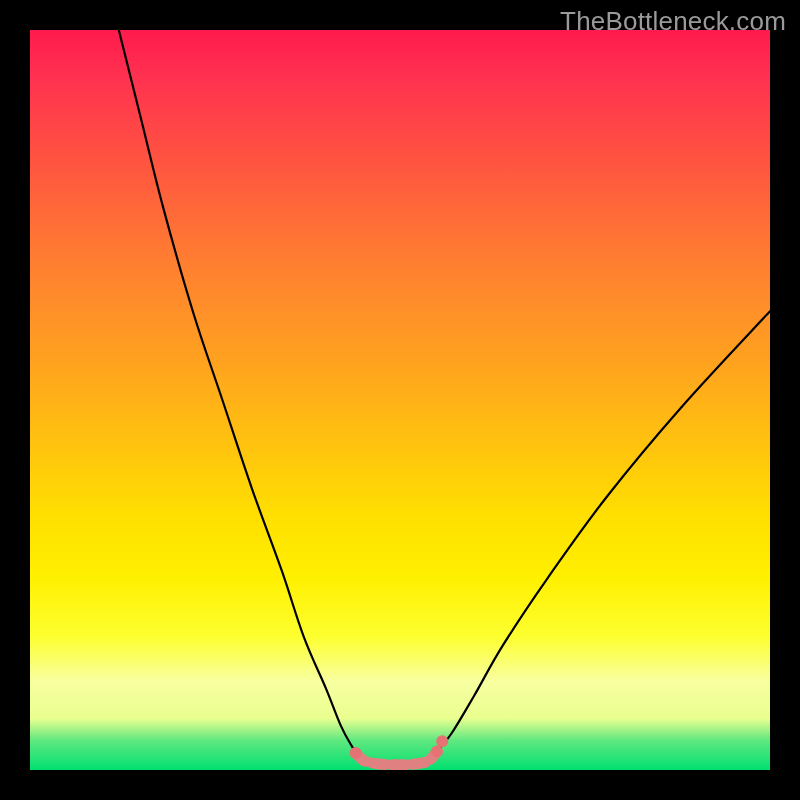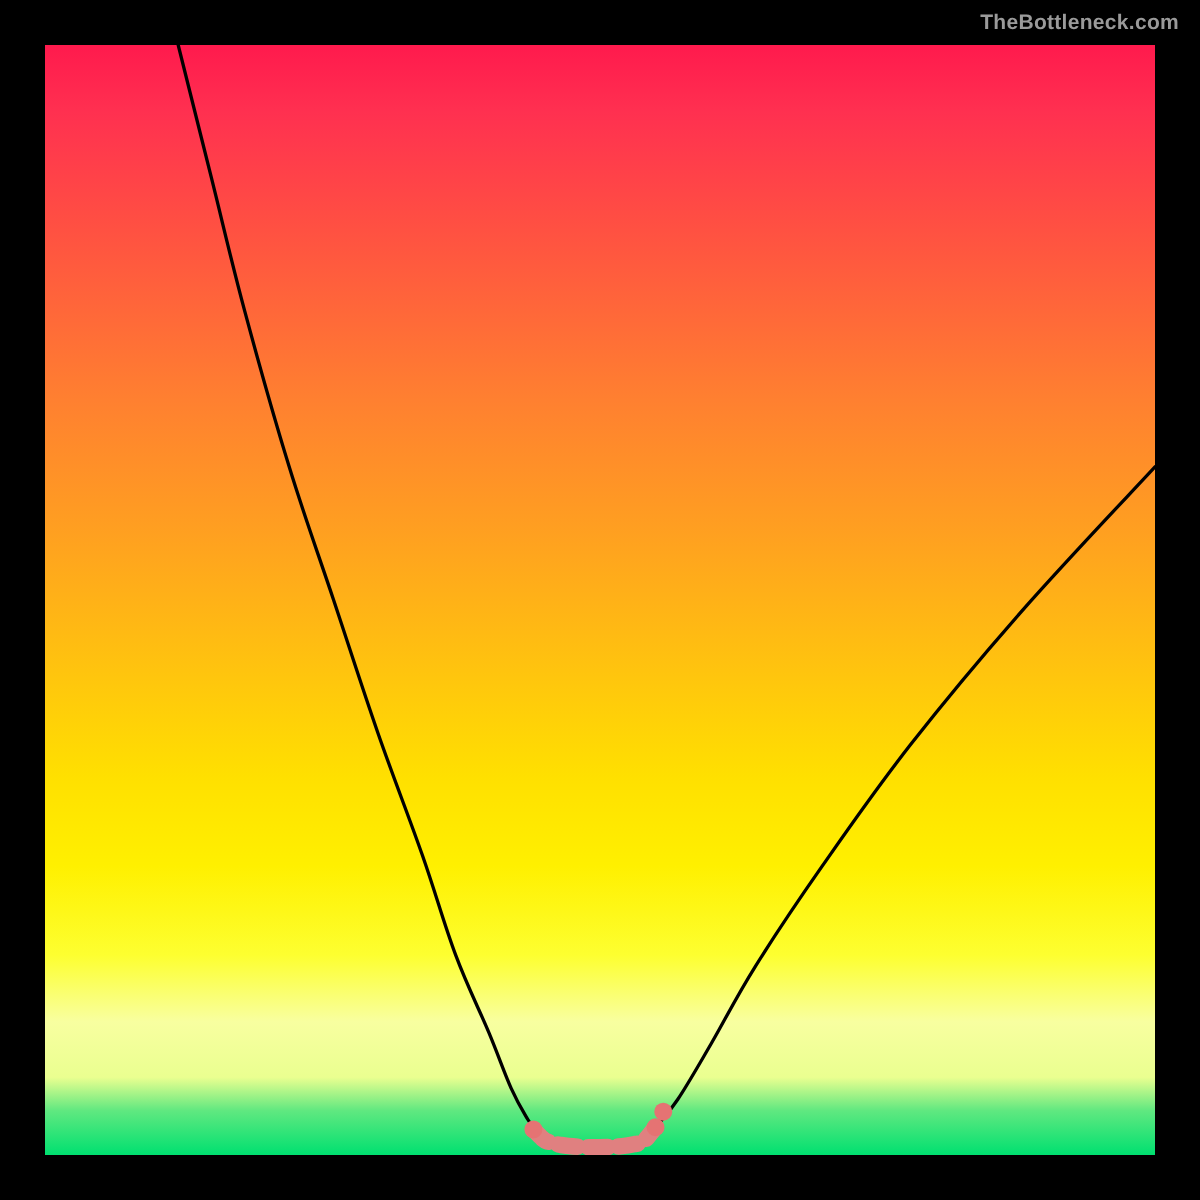--- a/index.html
+++ b/index.html
@@ -38,22 +38,22 @@
       #eaff90 93%,
       #60e880 96%,
       #00e070 100%
     );
   }
   .watermark {
     position: absolute;
     top: 6px;
     right: 14px;
     color: #9a9a9a;
-    font-size: 14px;
-    font-weight: 700;
+    font-size: 26px;
+    font-weight: 400;
     letter-spacing: 0.2px;
     z-index: 5;
     user-select: none;
   }
   svg.curve {
     position: absolute;
     left: 0;
     top: 0;
     width: 740px;
     height: 740px;

